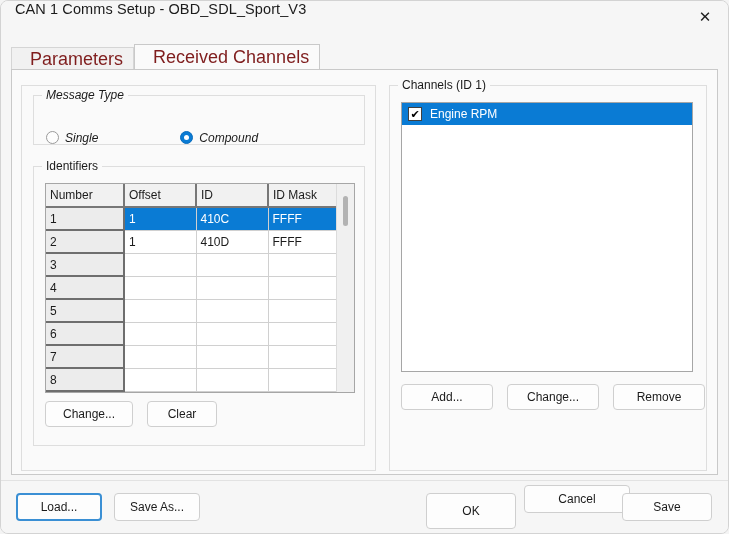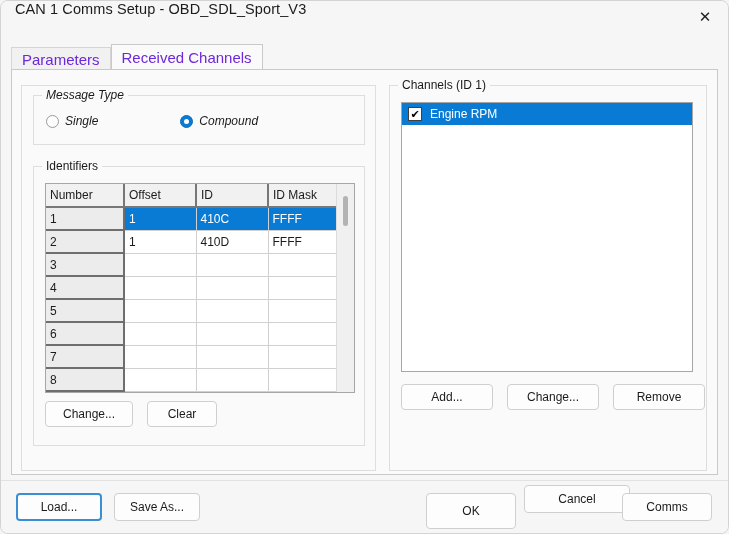--- a/index.html
+++ b/index.html
@@ -36,30 +36,30 @@
     cursor:pointer;
     border-top-right-radius:8px;
   }
   .close-glyph{font-size:15px;color:#1b1b1b;line-height:1;font-family:"DejaVu Sans",sans-serif;}
   
   .tabstrip{
     position:absolute;left:10px;top:44px;right:10px;height:24px;
     display:flex;align-items:flex-end;
   }
   .tab{
-    font-size:15px;
-    padding:4px 10px 5px 10px;
+    font-size:18px;
+    padding:4px 10px 5px 18px;
     line-height:15px;
     cursor:default;
     box-sizing:border-box;
     position:relative;
     background:#efefef;
     border:1px solid #c9c9c9;
     border-bottom:none;
-    color:#6d28d9;
+    color:#7f1d1d;
   }
   .tab.inactive{
     background:#f1f1f1;
     border-color:#d5d5d5;
     margin-bottom:0px;
     height:22px;
   }
   .tab.active{
     background:#fafafa;
     border-color:#c9c9c9;
@@ -87,21 +87,21 @@
     font-size:12px;
     color:#1b1b1b;
     white-space:nowrap;
   }
   #group-left{left:20px;top:84px;width:355px;height:386px;}
   #group-msgtype{left:32px;top:94px;width:332px;height:50px;font-style:italic;}
   #group-identifiers{left:32px;top:165px;width:332px;height:280px;}
   #group-right{left:388px;top:84px;width:318px;height:386px;}
   
   .radio-row{position:absolute;top:18px;left:12px;display:flex;align-items:center;}
-  .radio-item{display:flex;align-items:flex-end;cursor:pointer;}
+  .radio-item{display:flex;align-items:flex-start;cursor:pointer;margin-top:17px;}
   .radio-item + .radio-item{margin-left:82px;}
   .radio-dot{
     width:13px;height:13px;border-radius:50%;
     border:1px solid #9a9a9a;background:#fdfdfd;
     box-sizing:border-box;margin-right:6px;
     display:flex;align-items:center;justify-content:center;
     flex:none;
   }
   .radio-dot.checked{background:#0a7bd4;border-color:#0a6cbd;}
   .radio-dot.checked::after{
@@ -351,16 +351,16 @@
     <div class="btn btn-abs" id="btn-change-ch">Change...</div>
     <div class="btn btn-abs" id="btn-remove-ch">Remove</div>
   </div>
 
   <div class="sep"></div>
   <div class="bottombar">
     <div class="btn btn-abs" id="btn-saveas">Save As...</div>
     <div class="btn btn-abs default" id="btn-load">Load...</div>
     <div class="btn btn-abs" id="btn-ok">OK</div>
     <div class="btn btn-abs" id="btn-cancel">Cancel</div>
-    <div class="btn btn-abs" id="btn-help">Comms</div>
+    <div class="btn btn-abs" id="btn-help">Save</div>
   </div>
 
 </div>
 
 </body></html>

